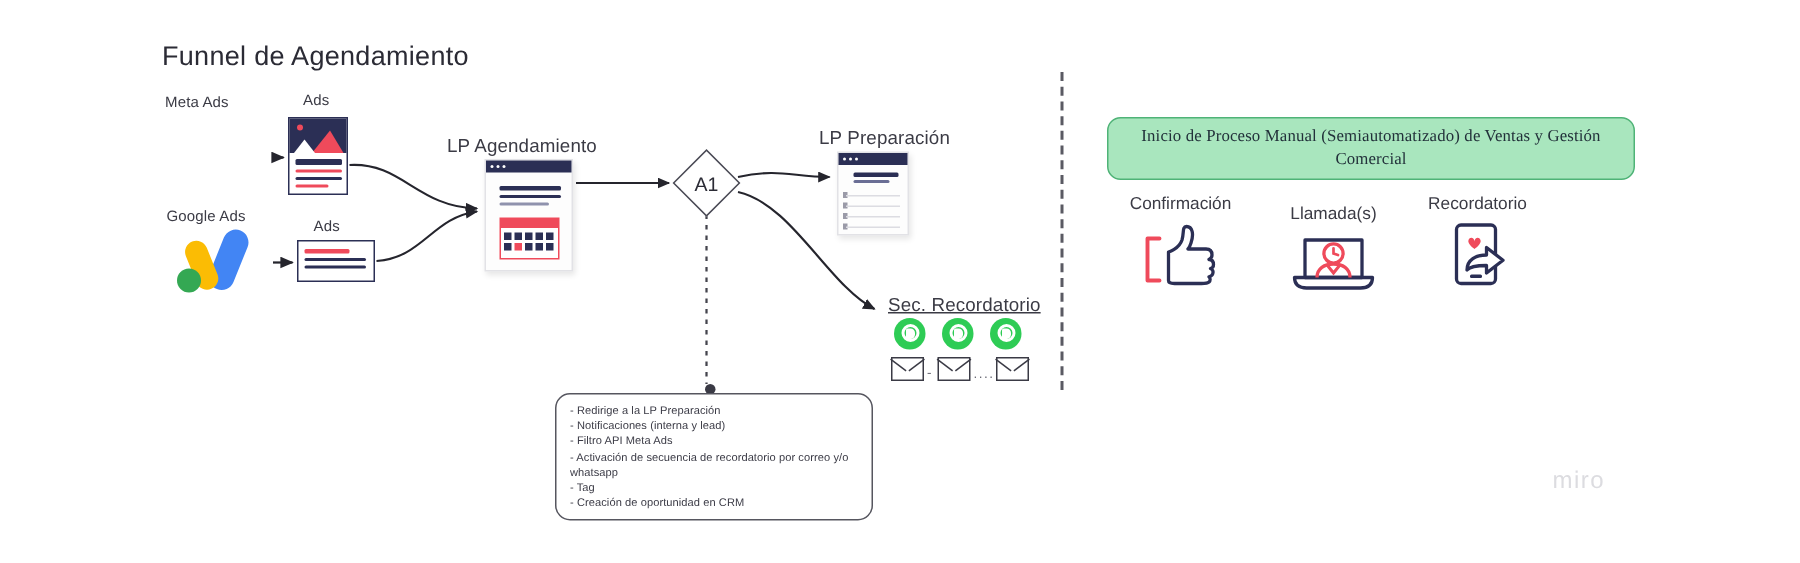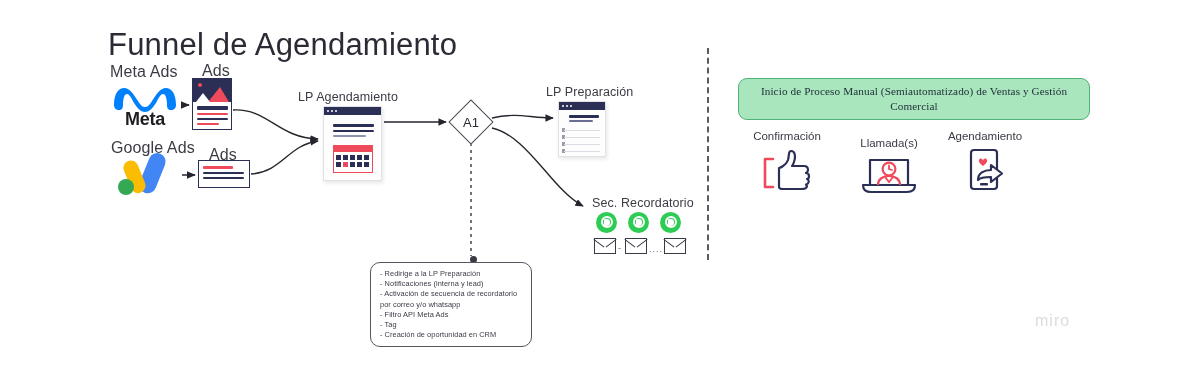--- a/index.html
+++ b/index.html
@@ -13,29 +13,29 @@
   .canvas {
     position: relative;
     width: 1200px; height: 375px;
     background: #ffffff;
   }
   .abs { position: absolute; }
 
   
   .board-title {
     left: 108px; top: 27px;
-    font-size: 31px;
+    font-size: 18px;
     color: #2b2b35;
     letter-spacing: 0.2px;
     white-space: nowrap;
   }
 
   
   .cap {
-    font-size: 16px;
+    font-size: 10px;
     color: #3b3b45;
     white-space: nowrap;
     letter-spacing: .1px;
   }
   .cap-lg { font-size: 12.5px; }
 
   
   .meta-logo { left: 108px; top: 82px; width: 74px; height: 46px; }
   .meta-word {
     position: absolute; left: 0; bottom: -2px; width: 74px;
@@ -151,21 +151,21 @@
   .env::before, .env::after {
     content: ""; position: absolute; top: 0; width: 13px; height: 1.4px;
     background: #3a3a45;
   }
   .env::before { left: -0.6px; transform-origin: left top; transform: rotate(37deg); }
   .env::after  { right: -0.6px; transform-origin: right top; transform: rotate(-37deg); }
   .dots { position: absolute; font-size: 9px; color: #6a6a75; letter-spacing: 1px; }
 
   
   .note {
-    left: 370px; top: 262px; width: 162px; height: 85px;
+    left: 370px; top: 262px; width: 212px; height: 85px;
     border: 1.3px solid #56565f; border-radius: 10px;
     background: #ffffff; padding: 6px 8px 4px 9px;
   }
   .note-line {
     font-size: 7.4px; line-height: 10.2px; color: #3a3a45;
     white-space: nowrap; letter-spacing: .05px;
   }
   .note-line.wrap { white-space: normal; }
   .note-anchor {
     left: 470px; top: 256px; width: 7px; height: 7px;
@@ -227,26 +227,20 @@
 
     <path d="M492,118 C520,112 528,118 553,118" stroke="#25252d" stroke-width="1.4" fill="none" marker-end="url(#ah)"></path>
 
     <path d="M492,128 C528,136 552,190 583,206" stroke="#25252d" stroke-width="1.4" fill="none" marker-end="url(#ah)"></path>
 
     <path d="M471,143 L471,256" stroke="#44444d" stroke-width="1.5" fill="none" stroke-dasharray="3,4"></path>
   </svg>
 
   <div class="abs cap" style="left:110px;top:63px;">Meta Ads</div>
 
-  <div class="abs meta-logo">
-    <svg viewBox="0 0 74 30" width="74" height="30" style="position:absolute;left:0;top:0;">
-      <path d="M6,23 C6,11 11,6 16,6 C22,6 26,13 30,19 C33,24 35,25 37,25 C39,25 41,24 44,19 C48,13 52,6 58,6 C63,6 68,11 68,23 C68,26 66,28 63,28 C60,28 59,26 59,23 C59,15 57,12 55,12 C53,12 51,15 48,21 C44,27 41,30 37,30 C33,30 30,27 26,21 C23,15 21,12 19,12 C17,12 15,15 15,23 C15,26 14,28 11,28 C8,28 6,26 6,23 Z" fill="#0081fb"></path>
-    </svg>
-    <div class="meta-word">Meta</div>
-  </div>
 
   <div class="abs cap" style="left:202px;top:62px;">Ads</div>
 
   <div class="abs adcard-meta">
     <div class="img">
       <div class="dot"></div>
       <div class="mt-red"></div>
       <div class="mt-white"></div>
     </div>
     <div class="bar" style="left:4px;top:27px;width:31px;height:4px;background:#2b2f55;"></div>
@@ -317,21 +311,21 @@
     <div class="listicon" style="top:26px;"></div>
       <div class="listrow" style="top:28px;"></div>
     <div class="listicon" style="top:33px;"></div>
       <div class="listrow" style="top:35px;"></div>
     <div class="listicon" style="top:40px;"></div>
       <div class="listrow" style="top:42px;"></div>
     <div class="listicon" style="top:47px;"></div>
       <div class="listrow" style="top:49px;"></div>
   </div>
 
-  <div class="abs cap cap-lg" style="left:592px;top:196px;">Sec. Recordatorio</div>
+  <div class="abs cap cap-lg" style="left:592px;top:196px;text-decoration:underline;">Sec. Recordatorio</div>
 
   <div class="abs" style="left:596px;top:212px;width:92px;height:24px;">
     <div class="wa" style="left:0px;top:0;">
         <i></i>
       </div>
     <div class="wa" style="left:32px;top:0;">
         <i></i>
       </div>
     <div class="wa" style="left:64px;top:0;">
         <i></i>
@@ -343,22 +337,22 @@
     <div class="dots" style="left:24px;top:5px;">-</div>
     <div class="env" style="left:31px;top:0;"></div>
     <div class="dots" style="left:55px;top:6px;">....</div>
     <div class="env" style="left:70px;top:0;"></div>
   </div>
 
   <div class="abs note-anchor"></div>
   <div class="abs note">
     <div class="note-line">- Redirige a la LP Preparación</div>
     <div class="note-line">- Notificaciones (interna y lead)</div>
+    <div class="note-line">- Filtro API Meta Ads</div>
     <div class="note-line wrap">- Activación de secuencia de recordatorio por correo y/o whatsapp</div>
-    <div class="note-line">- Filtro API Meta Ads</div>
     <div class="note-line">- Tag</div>
     <div class="note-line">- Creación de oportunidad en CRM</div>
   </div>
 
   <div class="abs divider"></div>
 
   <div class="abs green-box">
     <span>Inicio de Proceso Manual (Semiautomatizado) de Ventas y Gestión Comercial</span>
   </div>
 
@@ -380,21 +374,21 @@
         <path d="M4,31 L56,31 C56,36 53,38 48,38 L12,38 C7,38 4,36 4,31 Z" stroke="#2b2f55" stroke-width="2.2" fill="none" stroke-linejoin="round"></path>
         <circle cx="30" cy="15" r="6.4" stroke="#ef4a5b" stroke-width="2.2" fill="none"></circle>
         <path d="M30,11.5 L30,15 L33,16" stroke="#ef4a5b" stroke-width="1.8" fill="none" stroke-linecap="round"></path>
         <path d="M19,31 C19,25 24,22 30,22 C36,22 41,25 41,31" stroke="#ef4a5b" stroke-width="2.2" fill="none"></path>
         <path d="M26,23 L30,28 L34,23" stroke="#ef4a5b" stroke-width="2" fill="none"></path>
       </svg>
     </div>
   </div>
 
   <div class="step" style="left:945px;top:130px;width:80px;">
-    <div class="slabel">Agendamiento</div>
+    <div class="slabel">Recordatorio</div>
     <div class="sicon" style="width:52px;height:44px;">
       <svg viewBox="0 0 52 44" width="52" height="44">
         <rect x="12" y="3" width="26" height="39" rx="3" stroke="#2b2f55" stroke-width="2.2" fill="none"></rect>
         <rect x="21" y="36" width="8" height="2.4" rx="1" fill="#2b2f55"></rect>
         <path d="M24,14 C24,11.5 21,10.5 20,13 C19,15.5 24,19 24,19 C24,19 29,15.5 28,13 C27,10.5 24,11.5 24,14 Z" fill="#ef4a5b"></path>
         <path d="M19,33 C19,26 25,23 32,23 L32,18 L43,26.5 L32,35 L32,30 C26,30 21,30.5 19,33 Z" stroke="#2b2f55" stroke-width="2.2" fill="#ffffff" stroke-linejoin="round"></path>
       </svg>
     </div>
   </div>
 

